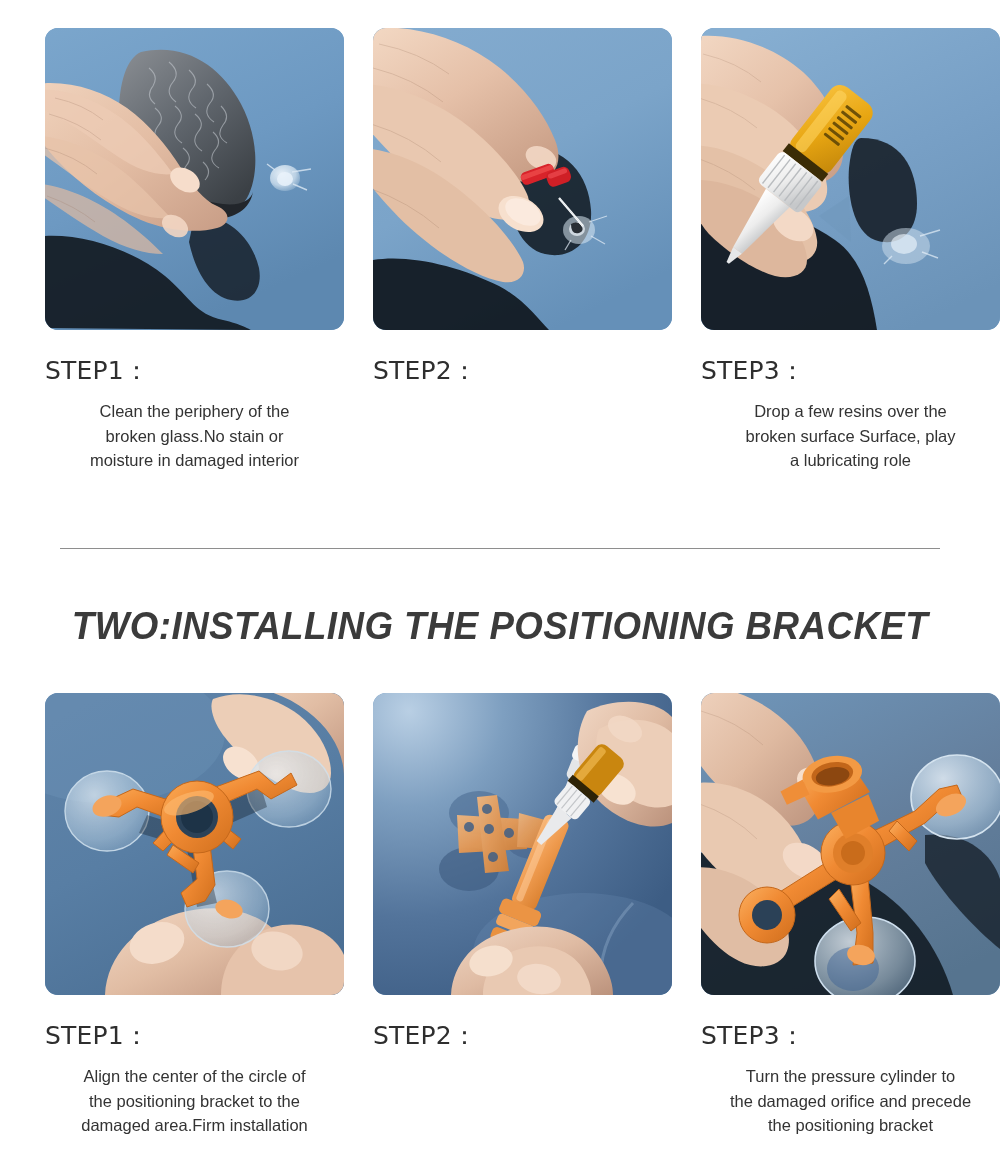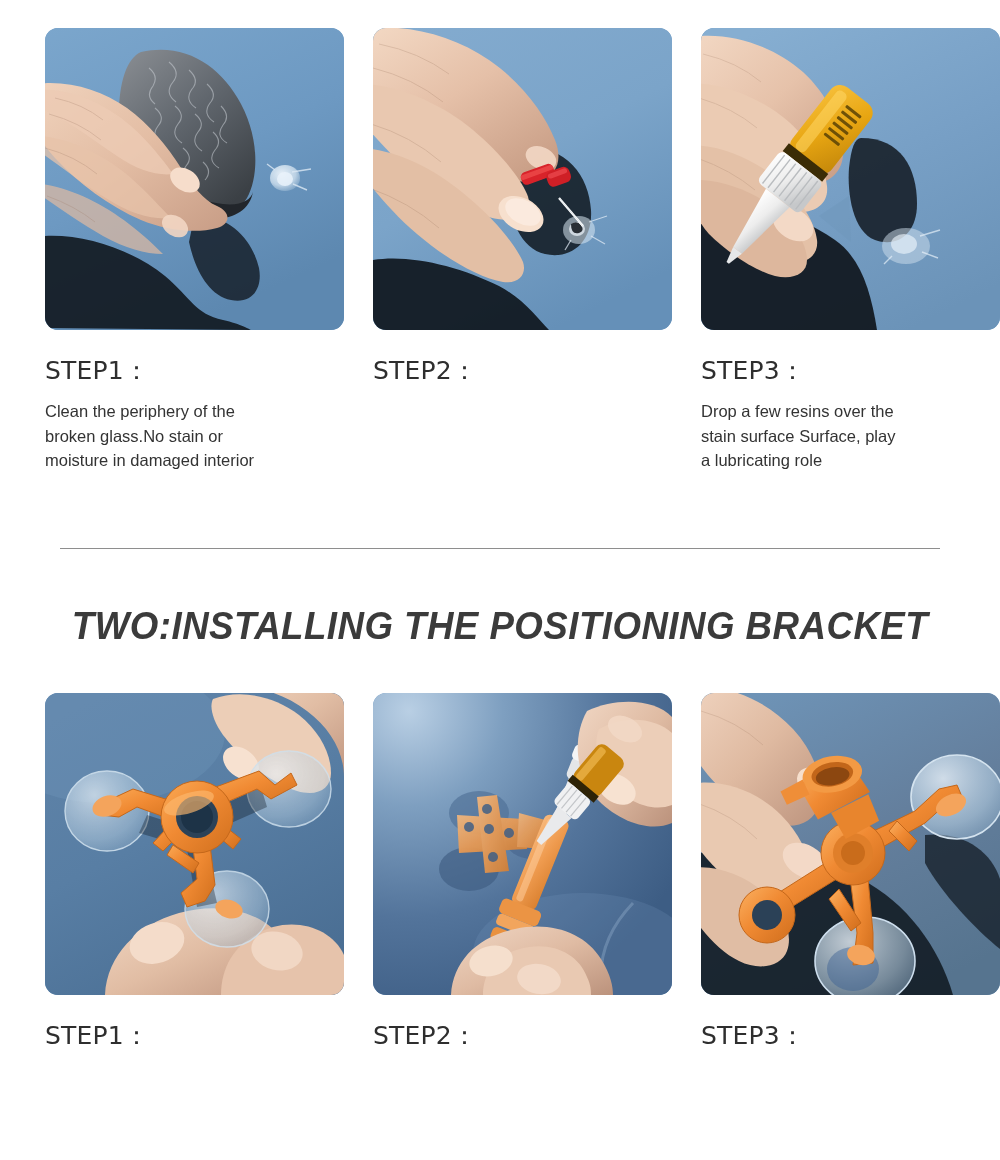--- a/index.html
+++ b/index.html
@@ -59,20 +59,21 @@
     line-height: 1;
     font-family: "DejaVu Sans", sans-serif;
   }
   .step-body {
     margin-top: 16px;
     font-size: 16.5px;
     line-height: 24.5px;
     color: #333333;
     font-family: "Liberation Sans", sans-serif;
     white-space: pre-line;
+    text-align: center;
   }
 
   
   .divider {
     position: absolute;
     left: 60px;
     top: 548px;
     width: 880px;
     height: 1px;
     background: #8e8e8e;
@@ -307,21 +308,21 @@
               <line x1="146" y1="152" x2="146" y2="188"></line>
             </g>
 
             <path d="M110 190 L140 190 L131 256 L120 256 Z" fill="url(#g3white)"></path>
             <path d="M120 256 L131 256 L127 272 L124 272 Z" fill="#e6e8ea"></path>
           </g>
         </svg>
       </div>
       <div class="step-title">STEP3：</div>
       <div class="step-body">Drop a few resins over the
-stain surface Surface, play
+broken surface Surface, play
 a lubricating role</div>
     </div>
   </div>
 
   <div class="divider"></div>
 
   <div class="section-heading">TWO:INSTALLING THE POSITIONING BRACKET</div>
 
   <div class="row row-two">
 
@@ -388,20 +389,23 @@
           </g>
           <circle cx="152" cy="124" r="21" fill="#2b4258"></circle>
           <circle cx="152" cy="124" r="16" fill="#1d3347"></circle>
           <ellipse cx="144" cy="110" rx="26" ry="10" transform="rotate(-18 144 110)" fill="#fcb96e" opacity="0.65"></ellipse>
 
           <ellipse cx="62" cy="113" rx="15" ry="10" transform="rotate(-20 62 113)" fill="#f4a45c"></ellipse>
           <ellipse cx="184" cy="216" rx="14" ry="9" transform="rotate(16 184 216)" fill="#f4a45c"></ellipse>
         </svg>
       </div>
       <div class="step-title">STEP1：</div>
+      <div class="step-body">Align the center of the circle of
+the positioning bracket to the
+ damaged area.Firm installation</div>
     </div>
 
     <div class="step-card">
       <div class="photo">
         <svg viewBox="0 0 299 302" xmlns="http://www.w3.org/2000/svg">
           <defs>
             <radialGradient id="g5bg" cx="0.12" cy="0.06" r="1.05">
               <stop offset="0" stop-color="#b9cfe4"></stop>
               <stop offset="0.3" stop-color="#7e9fc0"></stop>
               <stop offset="0.65" stop-color="#53749b"></stop>
@@ -550,16 +554,19 @@
             <ellipse cx="134" cy="82" rx="17" ry="9" fill="#8c4710"></ellipse>
             <path d="M80 88 L104 80 L108 96 L84 102 Z" fill="#ef8e38"></path>
             <path d="M126 118 L166 106 L172 134 L136 146 Z" fill="#e8852d"></path>
           </g>
 
           <ellipse cx="250" cy="112" rx="16" ry="10" transform="rotate(-26 250 112)" fill="#f4a45c"></ellipse>
           <ellipse cx="160" cy="262" rx="14" ry="10" transform="rotate(12 160 262)" fill="#f4a45c"></ellipse>
         </svg>
       </div>
       <div class="step-title">STEP3：</div>
+      <div class="step-body">Turn the pressure cylinder to
+the damaged orifice and precede
+the positioning bracket</div>
     </div>
   </div>
 
 </div>
 
 </body></html>

